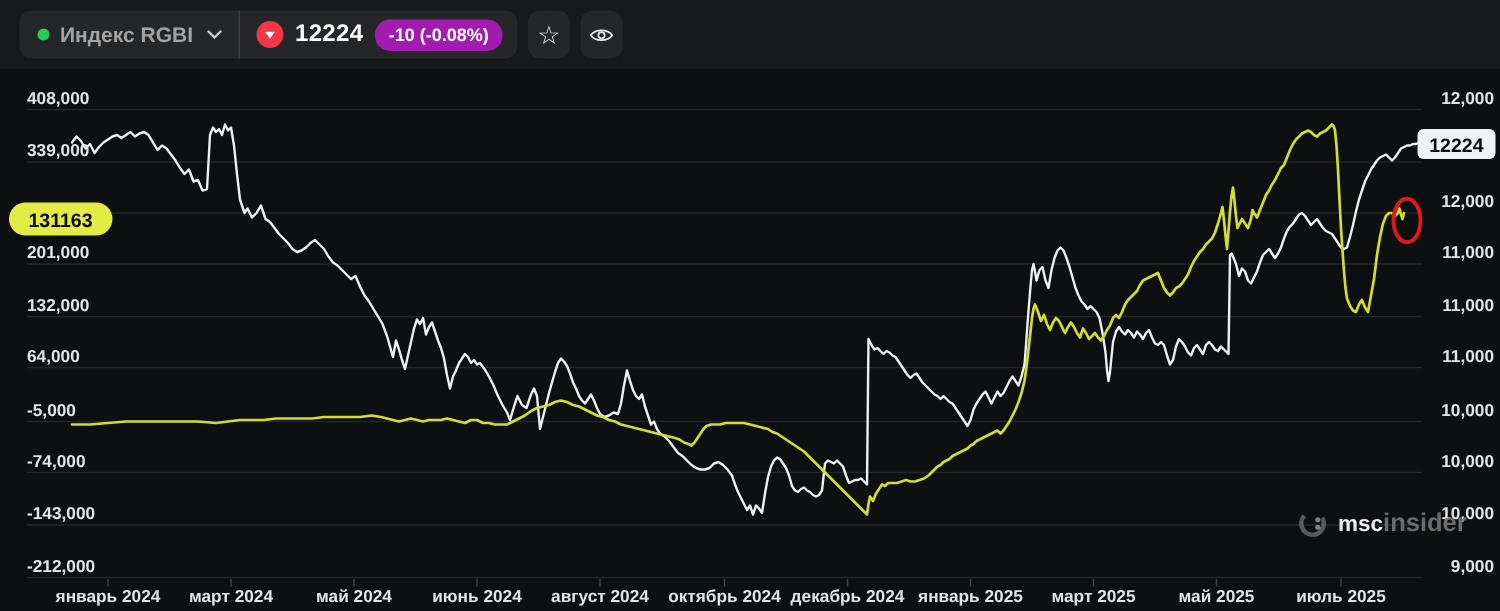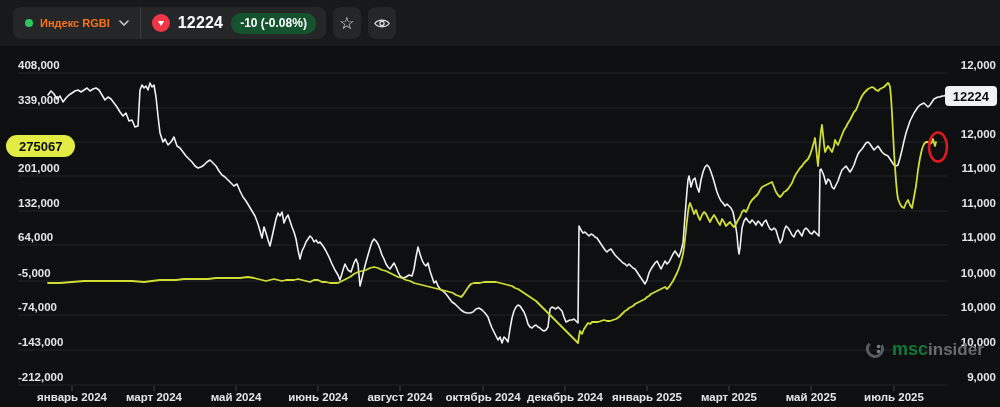--- a/index.html
+++ b/index.html
@@ -5,42 +5,42 @@
   html,body{margin:0;padding:0;background:#0d0f11;}
   .app{position:relative;width:1000px;height:407px;background:#0d0f11;
        font-family:"Liberation Sans",sans-serif;overflow:hidden;}
   .header{position:absolute;top:0;left:0;width:100%;height:46px;background:#17191b;
           display:flex;align-items:center;padding-left:13px;box-sizing:border-box;}
   .group{display:flex;align-items:center;height:32px;background:#242628;border-radius:8px;
          padding-right:10px;}
   .inst{display:flex;align-items:center;gap:7px;background:transparent;border:none;height:100%;
         padding:0 11px 0 12px;cursor:pointer;}
   .dot{width:8px;height:8px;border-radius:50%;background:#2bc85e;}
-  .iname{color:#f97316;font-weight:700;font-size:11px;white-space:nowrap;}
+  .iname{color:#a3a3a3;font-weight:700;font-size:14px;white-space:nowrap;}
   .chev{width:10px;height:6px;margin-left:2px;}
   .vdiv{width:1px;height:32px;background:#3a3d40;margin-right:11px;}
   .downico{width:18px;height:18px;border-radius:50%;background:#f23645;display:flex;
            align-items:center;justify-content:center;margin-right:8px;flex:none;}
   .downico svg{width:8px;height:7px;margin-top:1px;}
   .price{color:#ffffff;font-weight:700;font-size:16px;margin-right:8px;letter-spacing:.2px;}
-  .badge{background:#14532d;color:#fff;font-weight:700;font-size:12px;border-radius:10px;
+  .badge{background:#a21caf;color:#fff;font-weight:700;font-size:12px;border-radius:10px;
          padding:3px 9px 4px;white-space:nowrap;}
   .sq{width:28px;height:32px;background:#242628;border:none;border-radius:8px;display:flex;
       align-items:center;justify-content:center;cursor:pointer;margin-left:7px;}
   .star{color:#e9ebed;font-size:17px;line-height:1;}
   .eye{width:18px;height:13px;}
   #plot{position:absolute;left:0;top:0;z-index:1;}
   #plot text{font-family:"Liberation Sans",sans-serif;}
   .pill{position:absolute;display:flex;align-items:center;justify-content:center;font-weight:700;
         color:#0b0c0d;z-index:3;}
   .pill-left{left:6px;top:135px;height:22px;padding:0 13px;border-radius:11px;background:#e3eb45;font-size:13px;}
   .pill-right{right:3px;top:86px;height:20px;padding:0 8px;border-radius:4px;background:#eff1f2;font-size:13px;}
   .wm{position:absolute;left:864px;top:338px;display:flex;align-items:center;gap:6px;z-index:2;opacity:.92;}
   .wmlogo{width:22px;height:22px;opacity:.85;}
-  .wmb{color:#15803d;font-weight:700;font-size:18px;}
+  .wmb{color:#ffffff;font-weight:700;font-size:15px;}
   .wml{color:#737373;font-weight:700;font-size:17px;}
 </style>
 </head>
 <body>
 
 <div class="app">
 
   <div class="header">
     <div class="group">
       <button class="inst">
@@ -120,21 +120,21 @@
       <text x="729" y="401" fill="#e2e4e6" font-size="11.5" font-weight="600" text-anchor="middle">март 2025</text>
       <line x1="811" y1="386" x2="811" y2="391" stroke="#41464b" stroke-width="1"></line>
       <text x="811" y="401" fill="#e2e4e6" font-size="11.5" font-weight="600" text-anchor="middle">май 2025</text>
       <line x1="894" y1="386" x2="894" y2="391" stroke="#41464b" stroke-width="1"></line>
       <text x="894" y="401" fill="#e2e4e6" font-size="11.5" font-weight="600" text-anchor="middle">июль 2025</text>
       <polyline points="48,95 51,91 54,94 57,99 60,96 63,102 66,98 69,95 72,93 75,91 78,90 81,92 84,90 87,88 90,91 93,89 96,88 99,90 102,95 105,100 108,97 111,99 114,103 117,107 120,112 123,116 126,113 129,121 132,120 135,127 138,126 140,90 142,85 144,88 146,86 148,90 150,83 152,87 154,85 156,97 158,116 160,133 163,142 165,139 168,145 171,142 174,137 177,146 180,148 183,152 186,156 189,159 192,162 195,166 198,168 201,167 204,165 207,162 210,160 213,163 216,166 219,171 222,175 225,177 228,180 231,183 234,186 237,184 240,191 243,197 246,201 249,206 252,211 255,216 258,224 260,231 262,238 264,227 266,233 268,240 270,246 272,237 274,228 276,219 278,213 280,216 282,212 284,223 286,218 288,215 290,221 292,227 294,232 296,239 298,250 300,259 302,251 304,247 306,242 308,239 310,236 312,238 314,242 316,240 318,243 320,242 323,246 326,251 329,257 332,264 335,270 338,275 340,280 343,270 345,264 348,270 351,272 354,263 356,259 358,264 360,286 362,278 364,270 366,262 368,255 370,248 372,242 374,239 376,241 378,244 380,249 382,255 384,259 386,264 388,267 390,269 392,266 394,263 396,267 398,272 400,276 403,278 406,277 409,275 412,276 414,269 416,257 418,247 420,254 422,260 424,264 426,266 428,263 430,271 432,277 434,283 436,281 438,286 440,289 443,291 446,294 449,298 452,302 455,304 458,307 461,310 464,312 467,313 470,313 473,312 476,309 479,308 482,310 485,313 488,317 490,323 492,328 494,332 496,336 498,340 500,337 502,343 504,337 506,339 508,342 510,329 512,318 514,311 516,307 518,305 520,306 522,309 524,312 526,317 528,324 530,327 532,328 534,326 536,325 538,327 540,328 542,330 544,331 546,330 548,327 550,309 552,307 554,308 556,309 558,307 560,309 562,311 564,317 566,322 568,321 570,320 572,320 574,319 576,321 578,323 579,226 581,230 583,233 585,232 587,234 589,236 591,234 593,235 595,237 597,238 599,241 601,244 603,247 605,250 607,252 609,250 611,249 613,252 615,255 617,257 619,259 621,261 623,263 625,264 627,266 629,264 631,266 633,268 635,269 637,272 639,275 641,278 643,281 645,284 647,280 649,273 651,269 653,266 655,263 657,261 659,265 661,269 663,265 665,261 667,264 669,262 671,258 673,254 675,251 677,254 679,257 681,251 683,243 684,230 685,216 686,203 687,191 688,180 689,176 690,181 691,187 693,180 695,178 697,187 699,192 701,180 703,172 705,167 707,165 709,167 711,172 713,178 715,185 717,192 719,197 721,201 723,203 725,206 727,204 729,206 731,208 733,212 735,222 737,235 738,247 739,254 740,248 741,238 742,228 744,221 746,218 748,221 750,223 752,220 754,222 756,225 758,221 760,223 762,226 764,222 766,220 768,225 770,229 772,230 774,228 776,230 778,237 780,243 782,240 784,231 786,226 788,228 790,231 792,235 794,237 796,232 798,230 800,233 802,236 804,230 806,228 808,230 810,233 812,234 814,231 816,233 818,235 819,236 820,170 821,169 822,171 824,176 826,184 828,179 830,181 832,187 834,189 836,185 838,181 840,175 842,170 844,168 846,166 848,169 850,172 852,169 854,165 856,159 858,154 860,151 862,149 864,146 866,143 868,142 870,144 872,147 874,150 876,148 878,146 880,149 882,152 884,154 886,155 888,156 890,159 892,162 894,165 896,166 898,165 900,158 902,150 904,141 906,133 908,127 910,121 912,117 914,113 916,110 918,107 920,105 922,104 924,103 926,105 928,107 930,105 932,102 934,99 936,98 938,97 940,97 942,96 944,96 946,95" fill="none" stroke="#edeff1" stroke-width="1.6" stroke-linejoin="round" stroke-linecap="round"></polyline>
       <polyline points="48,283 60,283 72,282 84,281 96,281 108,281 120,281 132,281 144,282 152,281 160,280 168,280 176,280 184,279 192,279 200,279 208,279 216,278 224,278 232,278 240,278 248,277 254,278 258,279 262,280 266,281 270,280 274,279 278,280 282,281 286,280 290,280 294,280 298,279 302,280 306,281 310,282 314,280 318,280 322,282 326,282 330,283 334,283 338,283 342,281 346,279 350,277 354,274 358,272 362,271 366,270 370,268 374,267 378,268 382,270 386,271 390,273 394,275 398,277 402,278 406,280 410,281 414,283 418,284 422,285 426,286 430,287 434,288 438,289 442,290 446,291 450,292 453,293 456,295 459,296 461,297 463,295 465,292 467,289 469,286 471,284 474,283 477,283 480,283 484,282 488,282 492,282 496,282 500,283 504,284 508,285 512,286 515,288 518,289 521,291 524,293 527,295 530,297 533,299 536,301 539,304 542,307 545,310 548,313 551,316 554,319 557,322 560,325 563,328 566,331 569,334 572,337 574,339 576,341 578,343 579,336 580,331 582,334 584,329 586,326 588,323 590,324 592,322 595,322 598,322 601,321 604,320 607,321 610,321 613,320 616,319 619,317 621,315 623,313 625,311 627,310 629,308 631,307 633,306 635,304 637,303 639,302 641,301 643,300 645,299 647,297 649,296 651,294 653,293 655,292 657,291 659,290 661,289 663,288 665,287 667,289 669,287 671,284 673,281 675,277 677,273 679,268 681,262 683,254 684,247 685,239 686,230 687,221 688,212 689,206 690,203 692,208 694,214 696,210 698,216 700,220 702,215 704,212 706,214 708,218 710,222 712,218 714,215 716,218 718,222 720,225 722,219 724,222 726,226 728,224 730,222 732,225 734,227 736,224 738,220 740,217 742,212 744,210 746,212 748,208 750,203 752,200 754,198 756,196 758,194 760,190 762,187 764,186 766,185 768,184 770,183 772,182 774,187 776,192 778,195 780,197 782,195 784,192 786,191 788,189 790,186 792,183 794,178 796,174 798,171 800,168 802,166 804,163 806,161 808,159 810,155 812,149 814,142 815,138 816,147 817,157 818,166 819,154 820,141 821,131 822,125 823,134 824,144 825,152 826,150 827,148 828,146 830,149 832,152 834,146 835,140 836,142 838,145 840,140 842,135 844,130 846,127 848,123 850,120 852,116 854,112 856,110 858,105 860,100 862,96 864,93 866,91 868,89 870,88 872,87 874,88 876,90 878,91 880,89 882,88 884,87 886,85 888,83 889,84 890,87 891,97 892,113 893,133 894,152 895,167 896,181 897,192 898,199 900,204 902,207 904,208 906,203 908,200 910,205 912,208 914,197 916,186 918,170 920,158 922,149 924,144 926,142 928,142 930,144 932,142 933,139 934,143 935,146 936,142" fill="none" stroke="#d2dd33" stroke-width="1.8" stroke-linejoin="round" stroke-linecap="round"></polyline>
       <ellipse cx="938" cy="147" rx="9" ry="14.5" fill="none" stroke="#dd1a1f" stroke-width="2.6"></ellipse>
     </svg>
 
-  <div class="pill pill-left">275067</div>
+  <div class="pill pill-left">131163</div>
   <div class="pill pill-right">12224</div>
 
   <div class="wm">
     <svg class="wmlogo" viewBox="0 0 22 22">
       <circle cx="11" cy="11" r="7.5" fill="none" stroke="#6a7074" stroke-width="3" stroke-dasharray="33 14" transform="rotate(-30 11 11)"></circle>
       <circle cx="14.5" cy="8.5" r="1.7" fill="#9ca1a5"></circle>
       <circle cx="14.5" cy="13.5" r="1.7" fill="#9ca1a5"></circle>
     </svg>
     <span>
       <span class="wmb">msc</span><span class="wml">insider</span>

